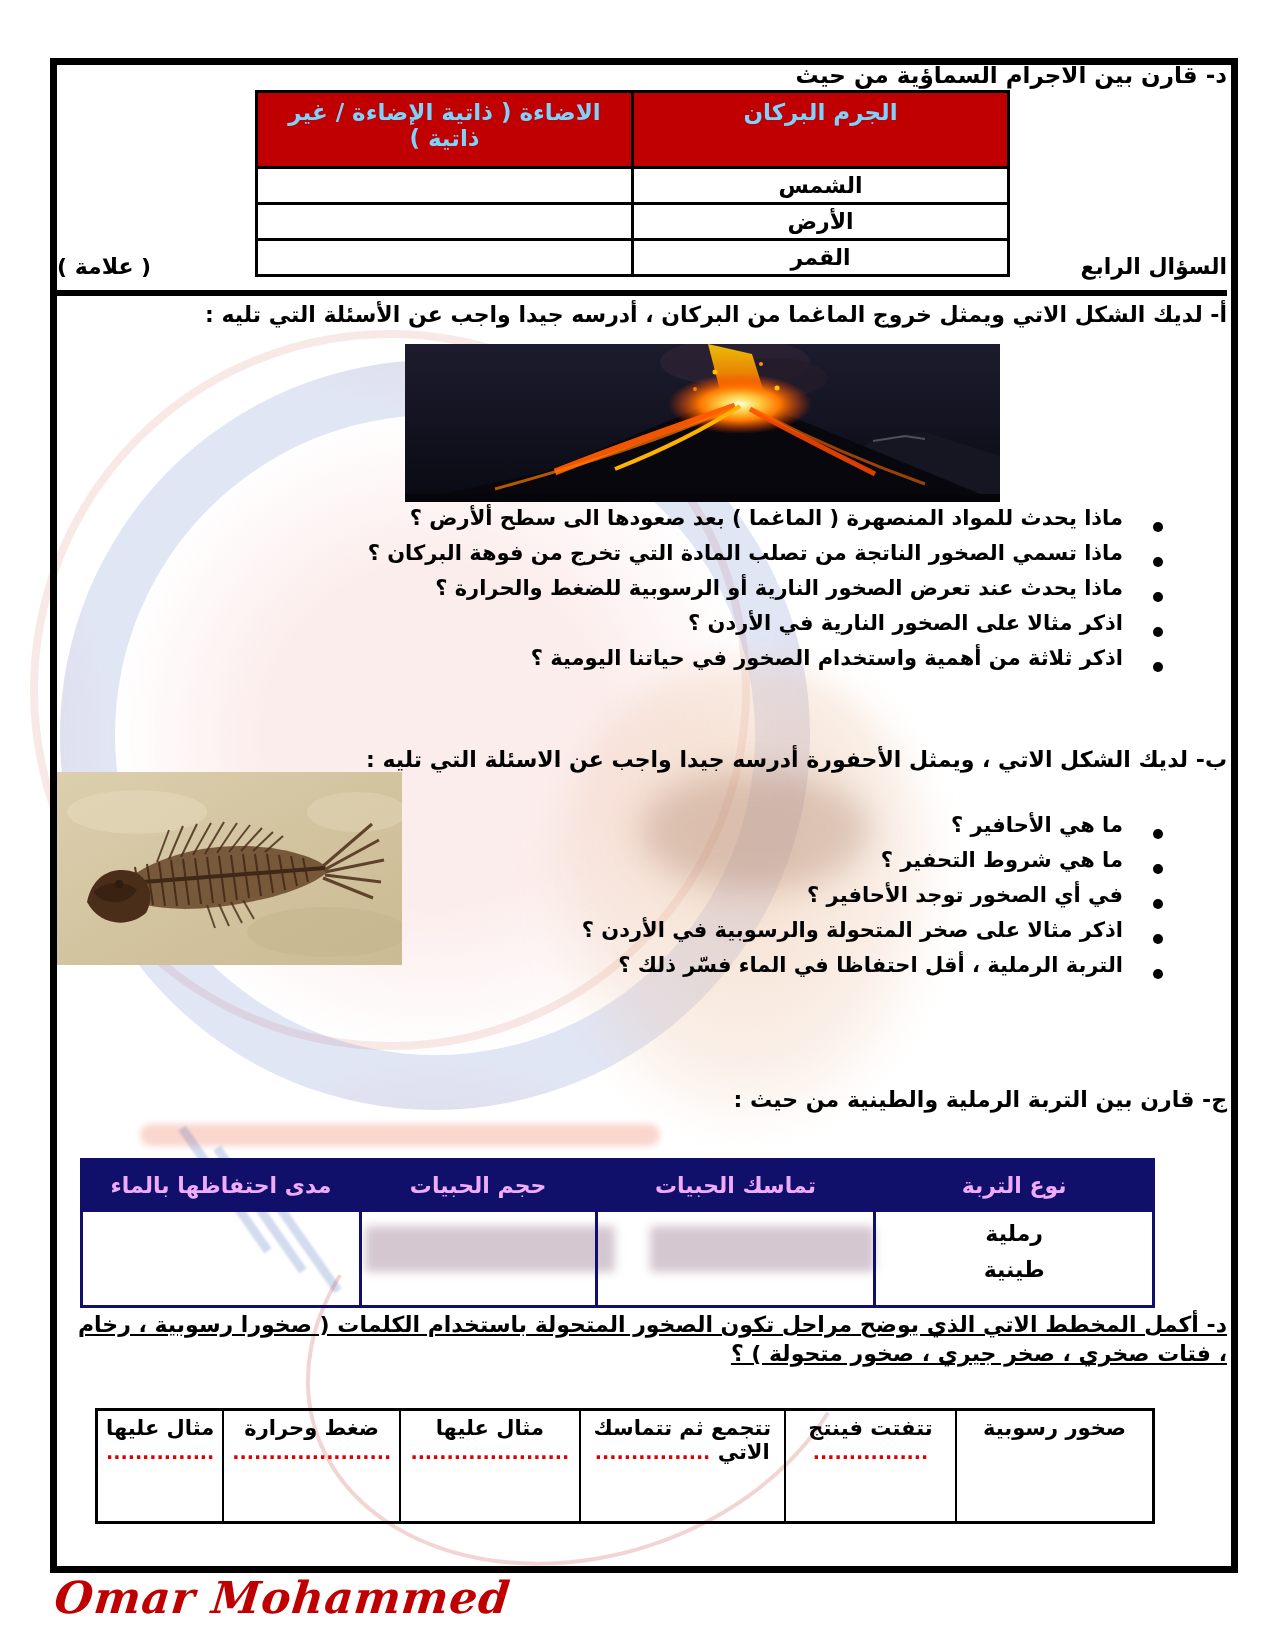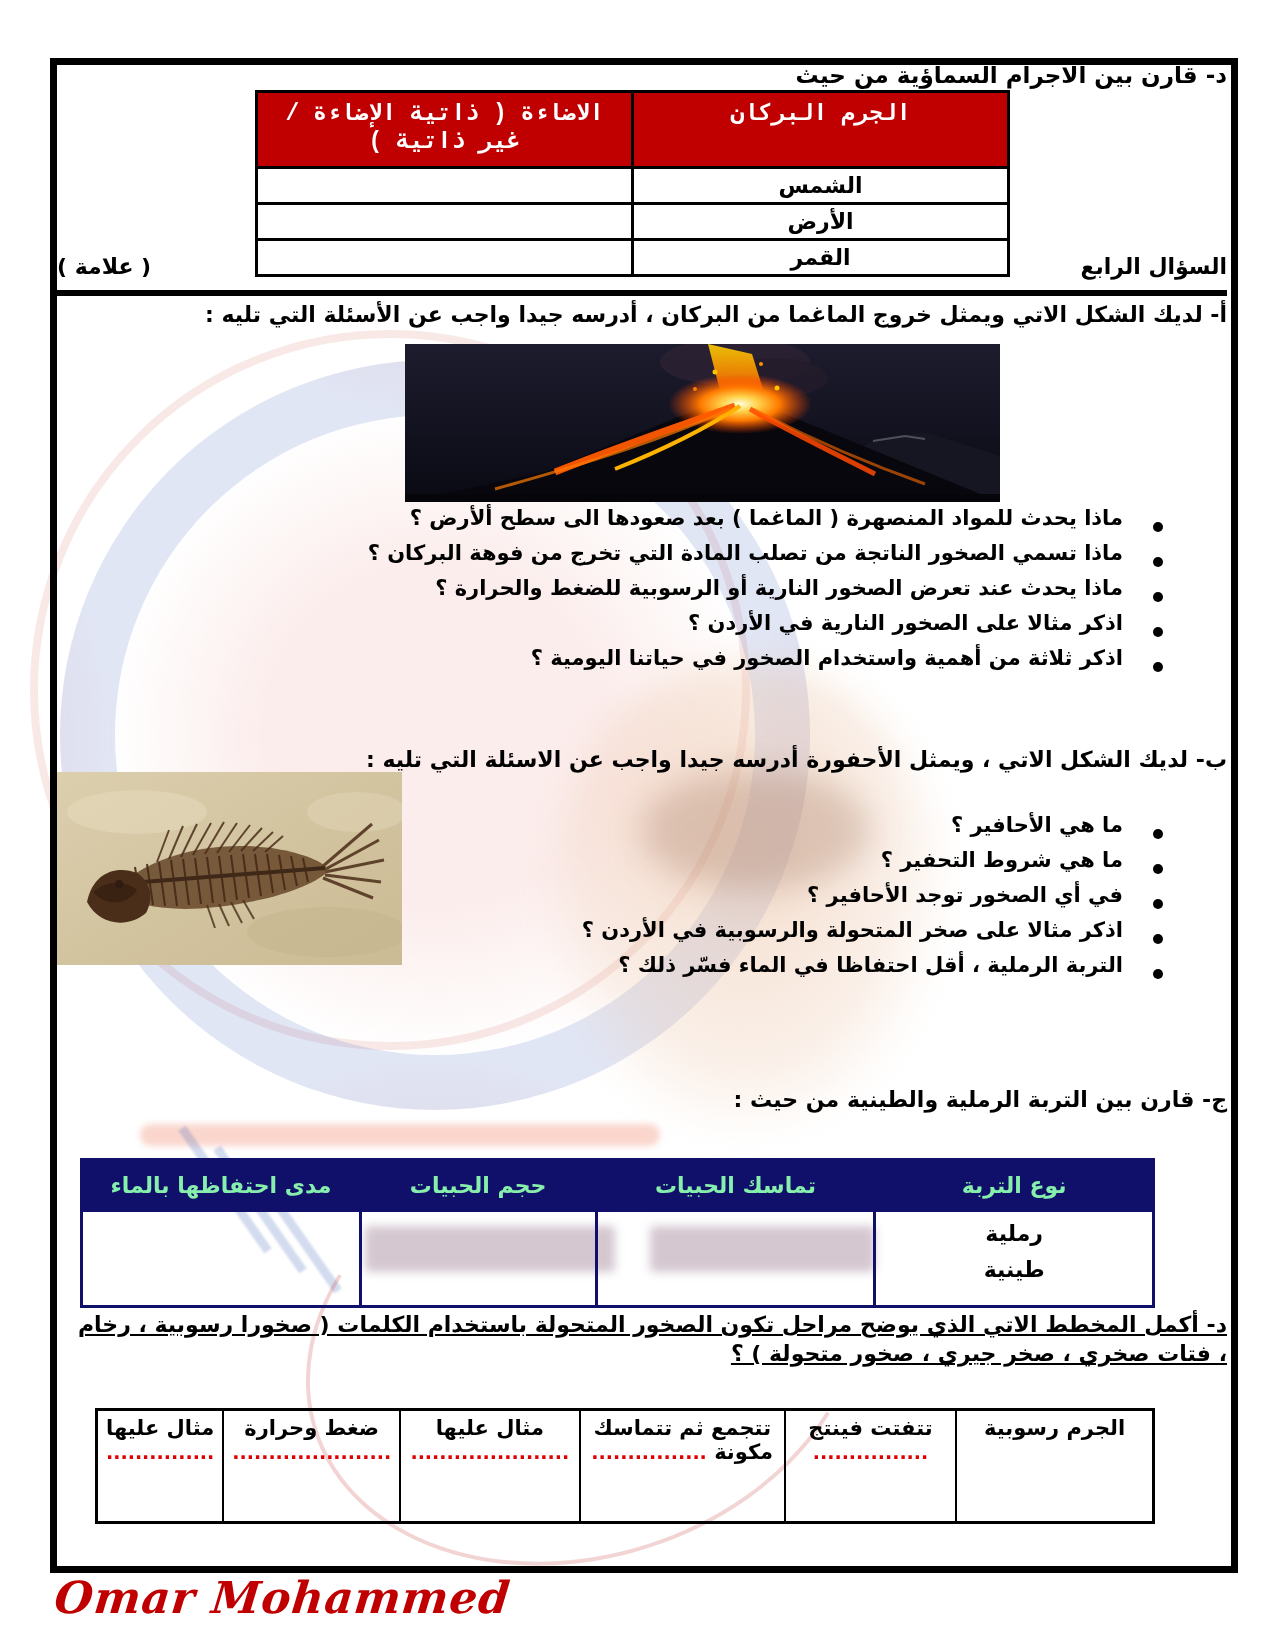--- a/index.html
+++ b/index.html
@@ -36,22 +36,22 @@
   .frame{position:absolute;z-index:1;left:50px;top:58px;width:1188px;height:1515px;
     border:7px solid #000;box-sizing:border-box;}
   
   .ar{direction:rtl;font-weight:bold;color:#000;}
   .abs{position:absolute;z-index:2;}
   .h22{font-size:22px;line-height:30px;}
   .h23{font-size:23px;line-height:30px;}
   
   table{border-collapse:collapse;}
   .celestial{left:255px;top:90px;width:755px;direction:rtl;}
-  .celestial th{background:var(--red);color:#ffffff;font-size:23px;font-weight:bold;
-    border:3px solid #000;height:66px;vertical-align:top;padding-top:6px;width:50%;font-family:Liberation Mono, monospace;}
+  .celestial th{background:var(--red);color:#7dd3fc;font-size:23px;font-weight:bold;
+    border:3px solid #000;height:66px;vertical-align:top;padding-top:6px;width:50%;}
   .celestial td{border:3px solid #000;height:31px;font-size:22px;font-weight:bold;
     text-align:center;vertical-align:middle;}
   
   .q4row{left:57px;top:254px;width:1170px;display:flex;justify-content:space-between;
     direction:rtl;font-size:22px;font-weight:bold;}
   .q4row .t{border-bottom:3px solid #000;padding-bottom:13px;}
   .rule{left:57px;top:290px;width:1170px;height:6px;background:#000;}
   
   .intro{right:48px;text-align:right;width:1175px;}
   
@@ -60,21 +60,21 @@
   .blist .dot{width:10px;height:10px;border-radius:50%;background:#000;flex:0 0 10px;
     margin-top:9px;margin-left:30px;}
   .blist .txt{font-size:21px;font-weight:bold;line-height:27px;}
   
   .imgbox{overflow:hidden;}
   .volcano{left:405px;top:344px;width:595px;height:158px;}
   .fossil{left:57px;top:772px;width:345px;height:193px;}
   .imgbox svg{display:block;width:100%;height:100%;}
   
   .soil{left:80px;top:1158px;width:1075px;direction:rtl;border:3px solid var(--navy);}
-  .soil th{background:var(--navy);color:#86efac;font-size:22px;font-weight:bold;height:46px;
+  .soil th{background:var(--navy);color:#f0abfc;font-size:22px;font-weight:bold;height:46px;
     border:3px solid var(--navy);}
   .soil td{border:3px solid var(--navy);height:88px;vertical-align:top;
     font-size:22px;font-weight:bold;text-align:center;padding-top:4px;}
   .soil .c1{width:26%;} .soil .c2{width:26%;} .soil .c3{width:22%;} .soil .c4{width:26%;}
   .soil .soiltype{line-height:36px;}
   
   .flow{left:95px;top:1408px;width:1060px;direction:rtl;border:3px solid #000;}
   .flow td{border:2px solid #000;height:100px;vertical-align:top;padding:5px 8px;
     font-size:21px;font-weight:bold;text-align:center;}
   .flow .dots{color:var(--dots);font-size:19px;font-weight:bold;letter-spacing:2px;}
@@ -305,29 +305,29 @@
     </tr>
   </tbody>
     </table>
 
   <div class="abs ar h22 intro" style="top:1310px;width:1150px;line-height:29px;text-decoration:underline;">د- أكمل المخطط الاتي الذي يوضح مراحل تكون الصخور المتحولة باستخدام الكلمات ( صخورا رسوبية ، رخام ، فتات صخري ، صخر جيري ، صخور متحولة ) ؟</div>
 
   <table class="abs flow">
     <tbody>
         <tr>
       <td class="f1">
-        <span>الجرم رسوبية</span>
+        <span>صخور رسوبية</span>
         <span class="dots"></span>
       </td>
       <td class="f2">
         <span>تتفتت فينتج</span>
         <span class="dots">................</span>
       </td>
       <td class="f3">
-        <span>تتجمع ثم تتماسك مكونة</span>
+        <span>تتجمع ثم تتماسك الاتي</span>
         <span class="dots">................</span>
       </td>
       <td class="f4">
         <span>مثال عليها</span>
         <span class="dots">......................</span>
       </td>
       <td class="f5">
         <span>ضغط وحرارة</span>
         <span class="dots">......................</span>
       </td>

